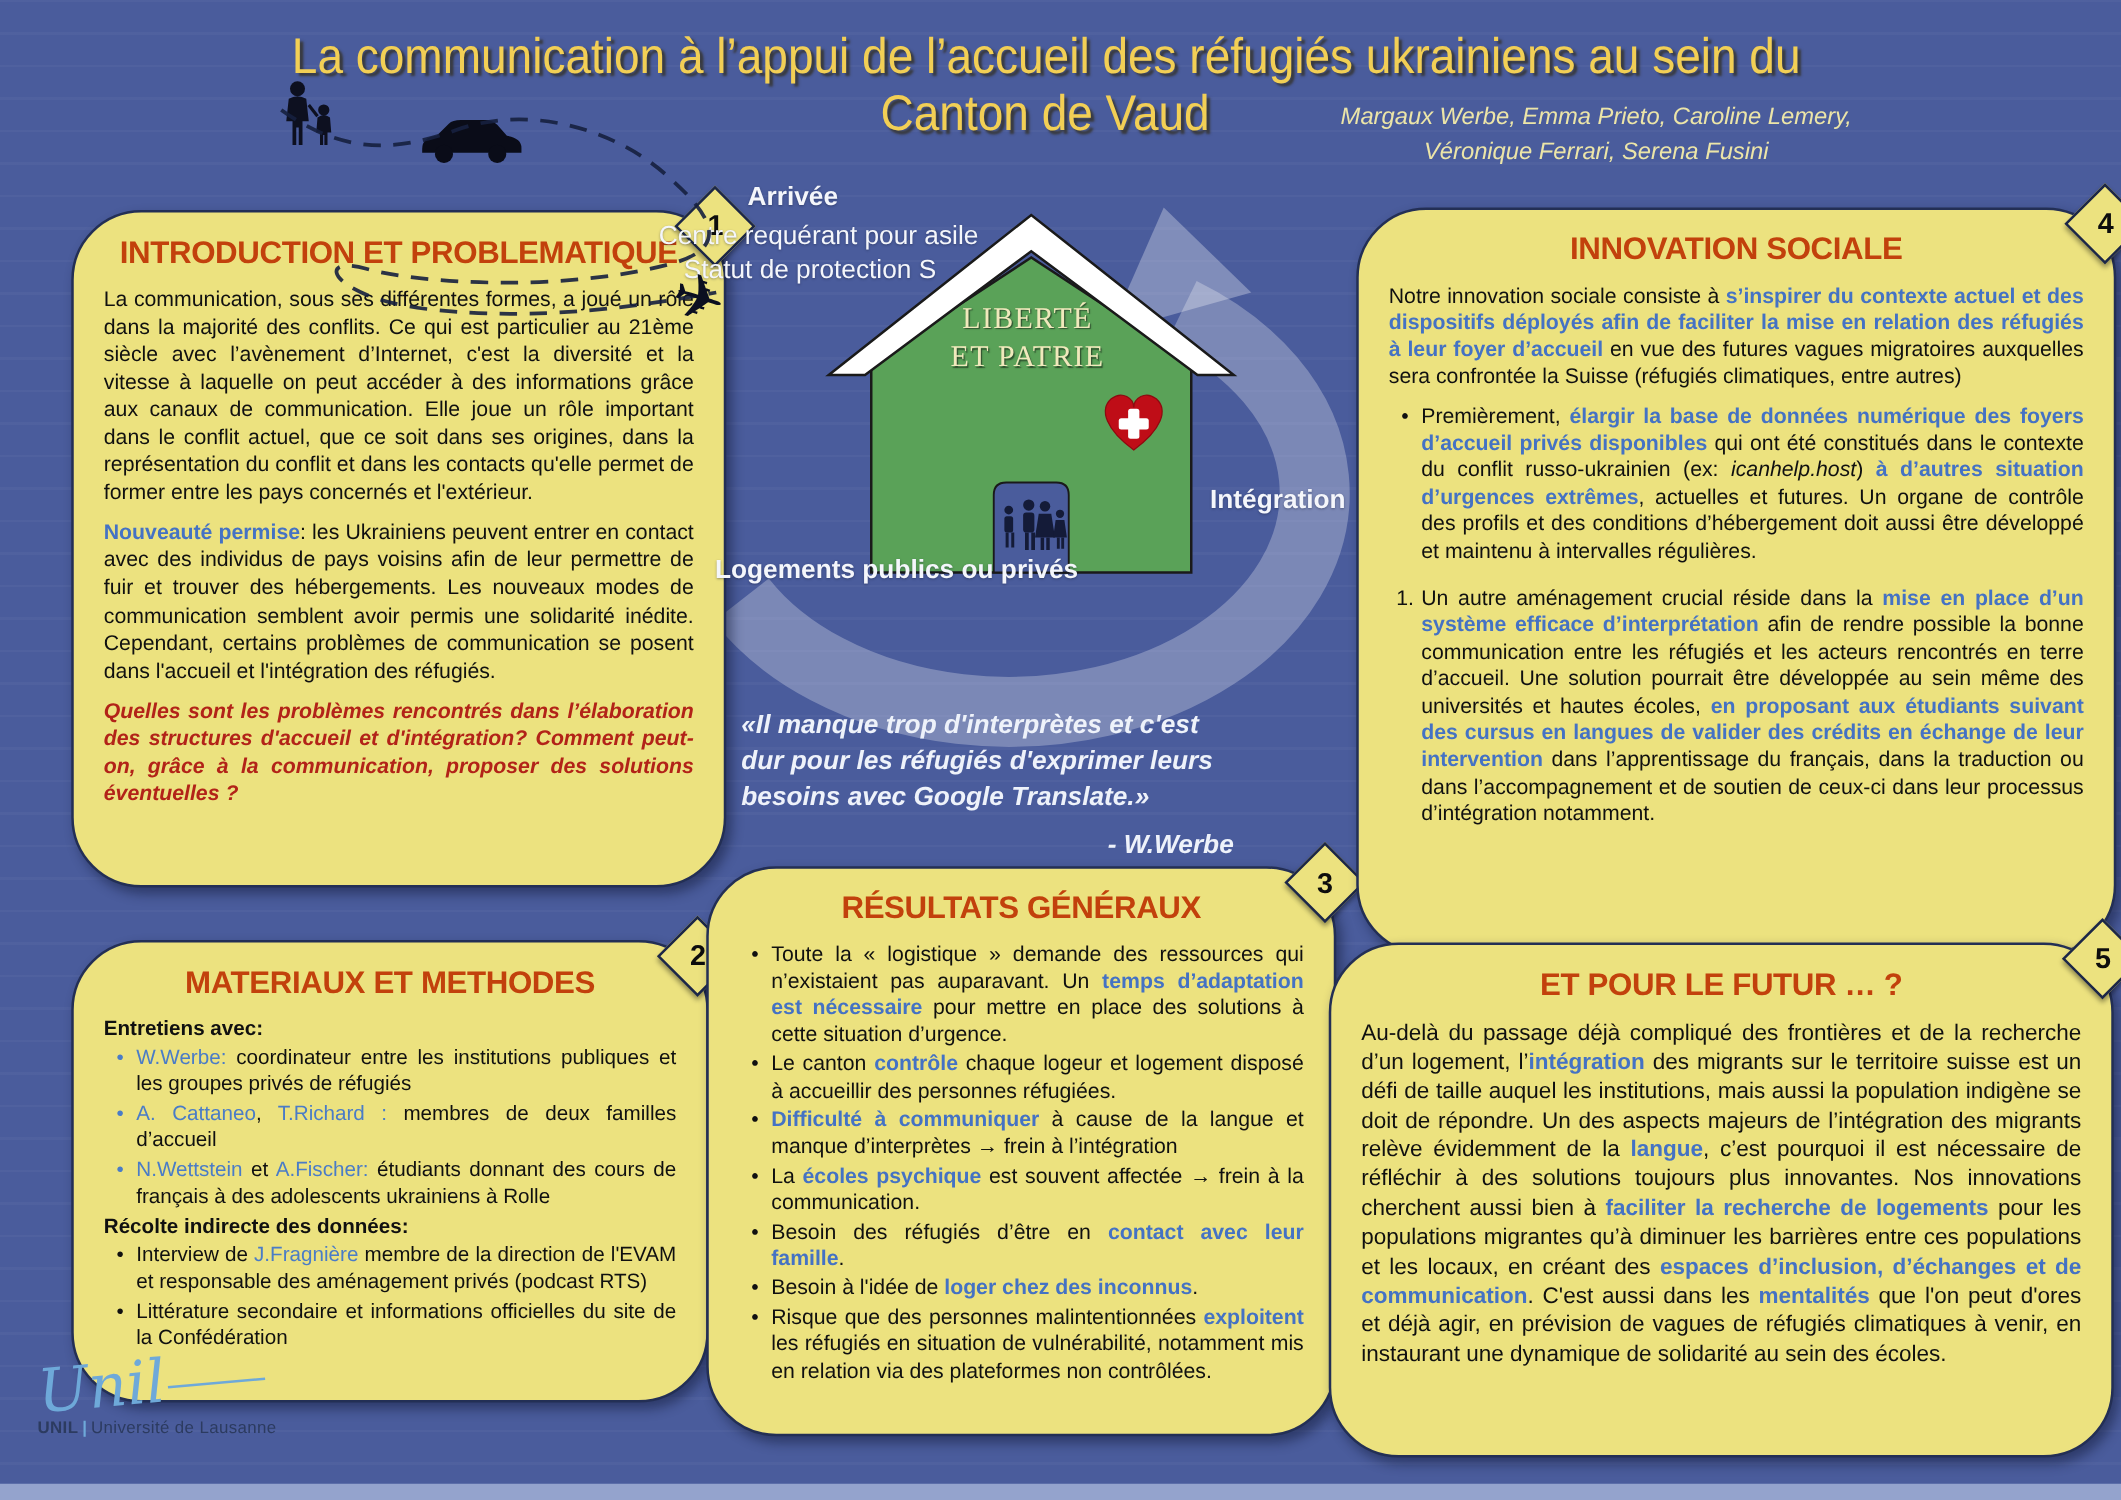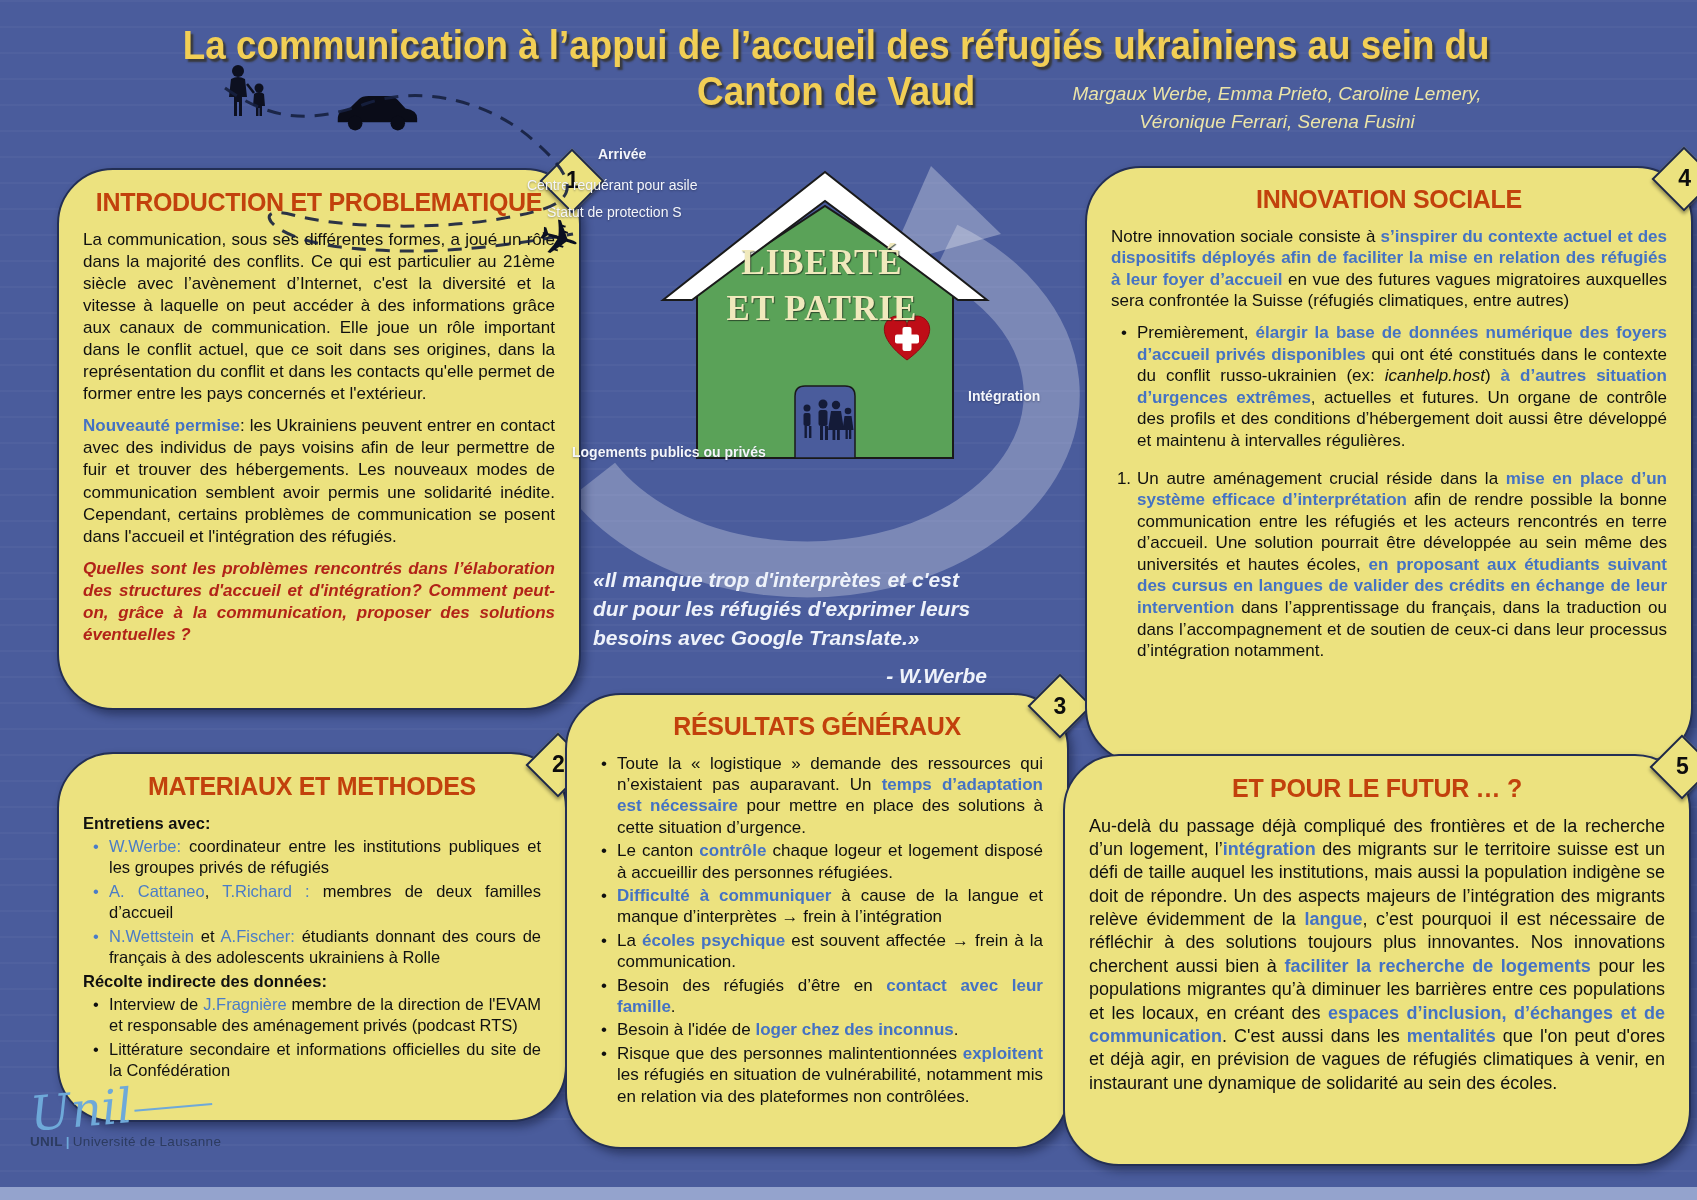--- a/index.html
+++ b/index.html
@@ -4,21 +4,21 @@
 <style>
   html,body{margin:0;padding:0;background:#2e3a66;}
   .poster{
     position:relative;width:1697px;height:1200px;overflow:hidden;
     background:#4a5c9c;
     background-image:repeating-linear-gradient(180deg, rgba(255,255,255,.03) 0 2px, rgba(255,255,255,0) 2px 26px);
     font-family:"Liberation Sans", sans-serif;
   }
   
   .title-wrap{position:absolute;left:0;top:22px;width:1640px;text-align:center;z-index:5;}
-  .title-line{display:block;color:#f2cf55;font-weight:bold;font-size:40px;line-height:1.15;
+  .title-line{display:block;color:#f2cf55;font-weight:normal;font-size:40px;line-height:1.15;
     text-shadow:3px 3px 2px rgba(55,55,55,.95);padding-left:33px;}
   .title-line>span{display:inline-block;transform:scaleX(.92);}
   .authors{position:absolute;left:1072px;top:80px;width:410px;text-align:center;
     font-style:italic;font-size:19px;line-height:1.45;color:#ece5a8;z-index:5;}
   
   .box{position:absolute;background:#ece27f;border:2px solid #232f55;border-radius:56px;
     padding:12px 24px 16px;box-shadow:4px 5px 9px rgba(12,18,45,.45);
     color:#101010;font-size:17px;line-height:1.3;z-index:2;}
   .box h2{margin:4px 0 10px;font-size:25px;letter-spacing:-.3px;text-align:center;white-space:nowrap;color:#c2410c;}
   .box p{margin:0 0 10px;}
@@ -39,31 +39,31 @@
   #box-res{left:565px;top:693px;width:452px;min-height:424px;line-height:1.26;}
   #box-innov{left:1085px;top:166px;width:556px;min-height:566px;line-height:1.27;}
   #box-futur{left:1063px;top:754px;width:576px;min-height:380px;font-size:18px;}
   #box-innov .gap{height:14px;}
   
   .badge{position:absolute;top:-12px;right:-16px;width:42px;height:42px;background:#ece27f;
     border:2px solid #1c2747;transform:rotate(45deg);box-shadow:2px 2px 4px rgba(0,0,0,.4);
     display:flex;align-items:center;justify-content:center;z-index:6;}
   .badge span{transform:rotate(-45deg);font-weight:bold;font-size:23px;color:#0d0d0d;}
   
-  .lbl{position:absolute;color:#f4f6fb;font-size:14px;z-index:3;text-shadow:0 1px 2px rgba(20,25,50,.4);}
+  .lbl{position:absolute;color:#f4f6fb;font-size:21px;z-index:3;text-shadow:0 1px 2px rgba(20,25,50,.4);}
   #lbl-arrivee{left:598px;top:146px;font-weight:bold;}
   #lbl-centre{left:527px;top:177px;}
   #lbl-statut{left:547px;top:204px;}
   #lbl-integration{left:968px;top:388px;font-weight:bold;}
   #lbl-logements{left:572px;top:444px;font-weight:bold;}
   .ring{position:absolute;left:535px;top:148px;z-index:1;}
   .house{position:absolute;left:655px;top:168px;z-index:3;}
   .house-text{position:absolute;left:672px;top:240px;width:300px;text-align:center;z-index:4;
-    font-family:"Liberation Serif", serif;color:#f0e9bc;font-size:35px;line-height:1.3;
-    letter-spacing:1px;text-shadow:1px 1px 1px rgba(25,40,25,.7);font-weight:bold;}
+    font-family:"Liberation Serif", serif;color:#f0e9bc;font-size:24px;line-height:1.3;
+    letter-spacing:1px;text-shadow:1px 1px 1px rgba(25,40,25,.7);}
   .plane{position:absolute;left:538px;top:210px;font-size:50px;color:#0b0f20;
     transform:rotate(18deg);z-index:4;font-family:"DejaVu Sans", sans-serif;}
   .mig-art{position:absolute;z-index:4;}
   #fam-icon{left:222px;top:64px;}
   #car-icon{left:330px;top:90px;}
   #dash-path{left:165px;top:48px;}
   .quote{position:absolute;left:593px;top:566px;width:402px;color:#eef2fa;font-size:21px;
     font-weight:bold;font-style:italic;line-height:1.37;z-index:3;}
   .qauthor{text-align:right;padding-right:8px;margin-top:10px;}
   

